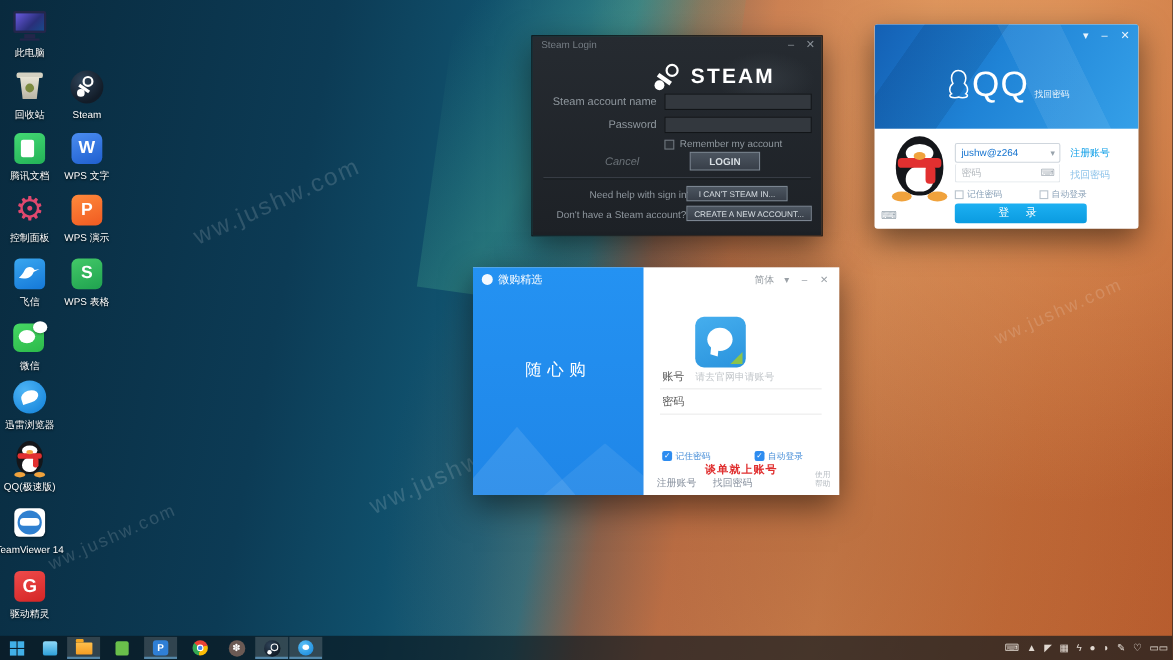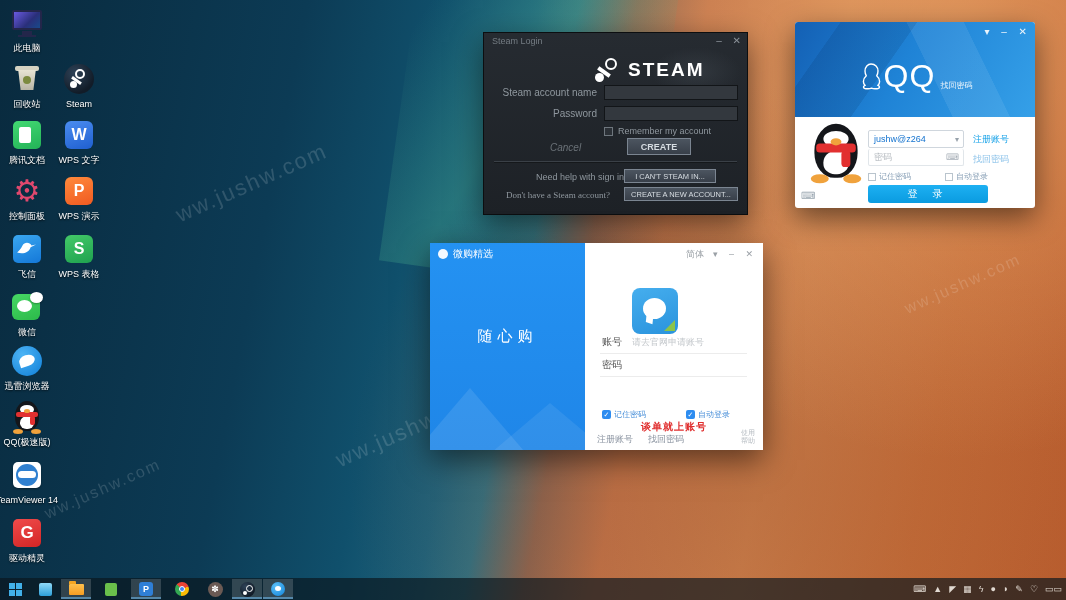--- a/index.html
+++ b/index.html
@@ -99,21 +99,21 @@
   .st-lab{position:absolute;right:150px;top:2px;white-space:nowrap;color:#8f979e;}
   .st-inp{position:absolute;left:120px;width:134px;height:15px;background:#33383e;border:1px solid #121518;}
   .st-chk{position:absolute;left:120px;top:93px;display:flex;align-items:center;font-size:9px;color:#8f979e;}
   .cbx{width:9px;height:9px;border:1px solid #6e767d;background:#2b3036;margin-right:5px;}
   .st-cancel{position:absolute;left:66px;top:109px;font-size:10px;color:#667;font-style:italic;color:#6b7278;}
   .st-btn{position:absolute;background:linear-gradient(180deg,#4c5560,#383f49);border:1px solid #7b8591;color:#d7dde2;
      text-align:center;cursor:pointer;}
   .st-login{left:143px;top:105px;width:64px;height:17px;font-size:9px;font-weight:bold;line-height:16px;}
   .st-div{position:absolute;left:10px;right:10px;top:128px;height:1px;background:#3a4047;box-shadow:0 1px 0 #15181b;}
   .st-q{position:absolute;font-size:9px;color:#8f979e;white-space:nowrap;}
-  .st-help-q{left:52px;top:139px;} .st-create-q{left:22px;top:157px;font-family:Liberation Serif, serif;}
+  .st-help-q{left:52px;top:139px;} .st-create-q{left:22px;top:157px;}
   .st-help-b{left:140px;top:136px;width:92px;height:14px;font-size:7.5px;line-height:13px;}
   .st-create-b{left:140px;top:154px;width:114px;height:14px;font-size:7.5px;line-height:13px;}
   
   .qq-win{left:795px;top:22px;width:240px;height:186px;background:#fff;border-radius:3px;overflow:hidden;}
   .qq-banner{position:absolute;left:0;top:0;width:100%;height:95px;background:linear-gradient(118deg,#1460b4,#1f83d6 45%,#35a0e8);}
   .qq-banner .fac1{position:absolute;left:0;top:0;width:100%;height:100%;
      background:linear-gradient(64deg,rgba(255,255,255,0) 55%,rgba(255,255,255,.08) 55.2%,rgba(255,255,255,.08) 75%,rgba(255,255,255,0) 75.2%);}
   .qq-banner .fac2{position:absolute;left:0;top:0;width:100%;height:100%;
      background:linear-gradient(-55deg,rgba(0,30,70,0) 60%,rgba(0,30,70,.12) 60.2%,rgba(0,30,70,.12) 85%,rgba(0,30,70,0) 85.2%);}
   .qq-ctls{position:absolute;right:8px;top:4px;color:#eaf4fc;font-size:10px;}
@@ -336,21 +336,21 @@
     </div>
     <div class="st-row" style="top:73px;">
       <span class="st-lab">Password</span>
       <div class="st-inp" style="top:0;"></div>
     </div>
     <div class="st-chk">
       <span class="cbx"></span>
       <span>Remember my account</span>
     </div>
     <div class="st-cancel">Cancel</div>
-    <div class="st-btn st-login">CREATE</div>
+    <div class="st-btn st-login">LOGIN</div>
     <div class="st-div"></div>
     <div class="st-q st-help-q">Need help with sign in?</div>
     <div class="st-btn st-help-b">I CAN'T STEAM IN...</div>
     <div class="st-q st-create-q">Don't have a Steam account?</div>
     <div class="st-btn st-create-b">CREATE A NEW ACCOUNT...</div>
   </section>
 
   <section class="win qq-win">
     <div class="qq-banner">
       <div class="fac1"></div>

